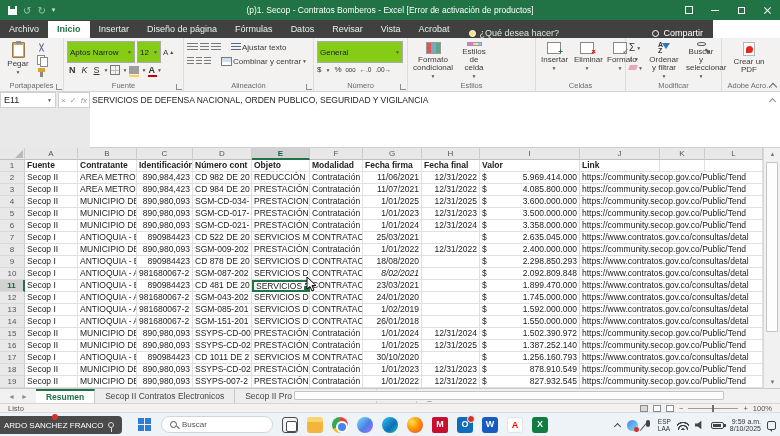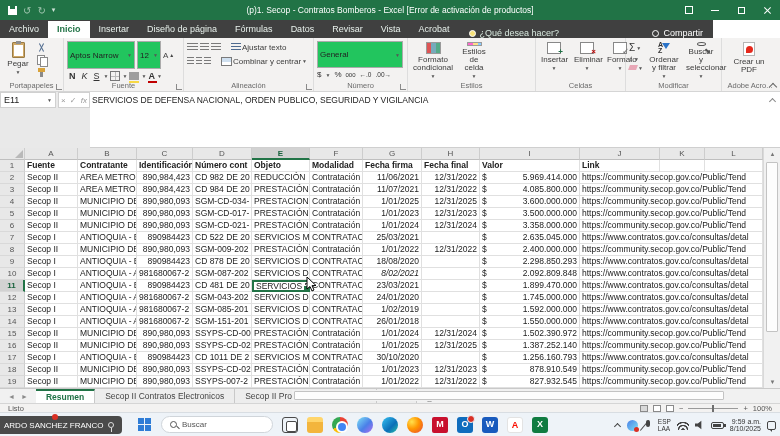--- a/index.html
+++ b/index.html
@@ -41,21 +41,21 @@
   .clipboard::before{content:'';position:absolute;left:1px;top:2px;width:9px;height:11px;background:#fff}
   .clipboard::after{content:'';position:absolute;left:3px;top:-2px;width:5px;height:3px;background:#8f8f8f}
   .smallcol{display:flex;flex-direction:column;gap:2px;justify-content:flex-start;padding-top:2px}
   .sic{width:12px;height:10px;position:relative}
   .ic-cut::before,.ic-cut::after{content:'';position:absolute;top:0;left:5px;width:1px;height:9px;background:#4f6b8f}
   .ic-cut::before{transform:rotate(28deg)}.ic-cut::after{transform:rotate(-28deg)}
   .ic-copy::before{content:'';position:absolute;left:1px;top:0;width:6px;height:8px;background:#fff;border:1px solid #8a8a8a}
   .ic-copy::after{content:'';position:absolute;left:4px;top:2px;width:6px;height:8px;background:#fff;border:1px solid #8a8a8a}
   .ic-brush::before{content:'';position:absolute;left:2px;top:1px;width:7px;height:4px;background:#d8a23a}
   .ic-brush::after{content:'';position:absolute;left:4px;top:5px;width:3px;height:5px;background:#8a8a8a}
-  .combo{background:#22c55e;border:1px solid #ababab;display:flex;align-items:center;justify-content:space-between;padding:0 2px;height:28px;font-size:8px;color:#222}
+  .combo{background:#84cc16;border:1px solid #ababab;display:flex;align-items:center;justify-content:space-between;padding:0 2px;height:22px;font-size:8px;color:#222}
   .frow{display:flex;gap:2px;align-items:center}
   .fontgrid{display:flex;flex-direction:column;gap:2px}
   .fmtbtn{font-size:9px;padding:0 2px;color:#333}
   .b{font-weight:bold}.i{font-style:italic}.u{text-decoration:underline}
   .mini{font-size:8px;color:#444;display:flex;align-items:center;gap:1px}
   .borderic{width:10px;height:10px;border:1px solid #777;position:relative}
   .borderic::before{content:'';position:absolute;left:4px;top:0;width:1px;height:8px;background:#bbb}
   .borderic::after{content:'';position:absolute;left:0;top:4px;width:8px;height:1px;background:#bbb}
   .fillic{width:10px;height:8px;background:#9e9e9e;position:relative}
   .fillic::after{content:'';position:absolute;left:0;top:9px;width:10px;height:2px;background:#f7d844}

